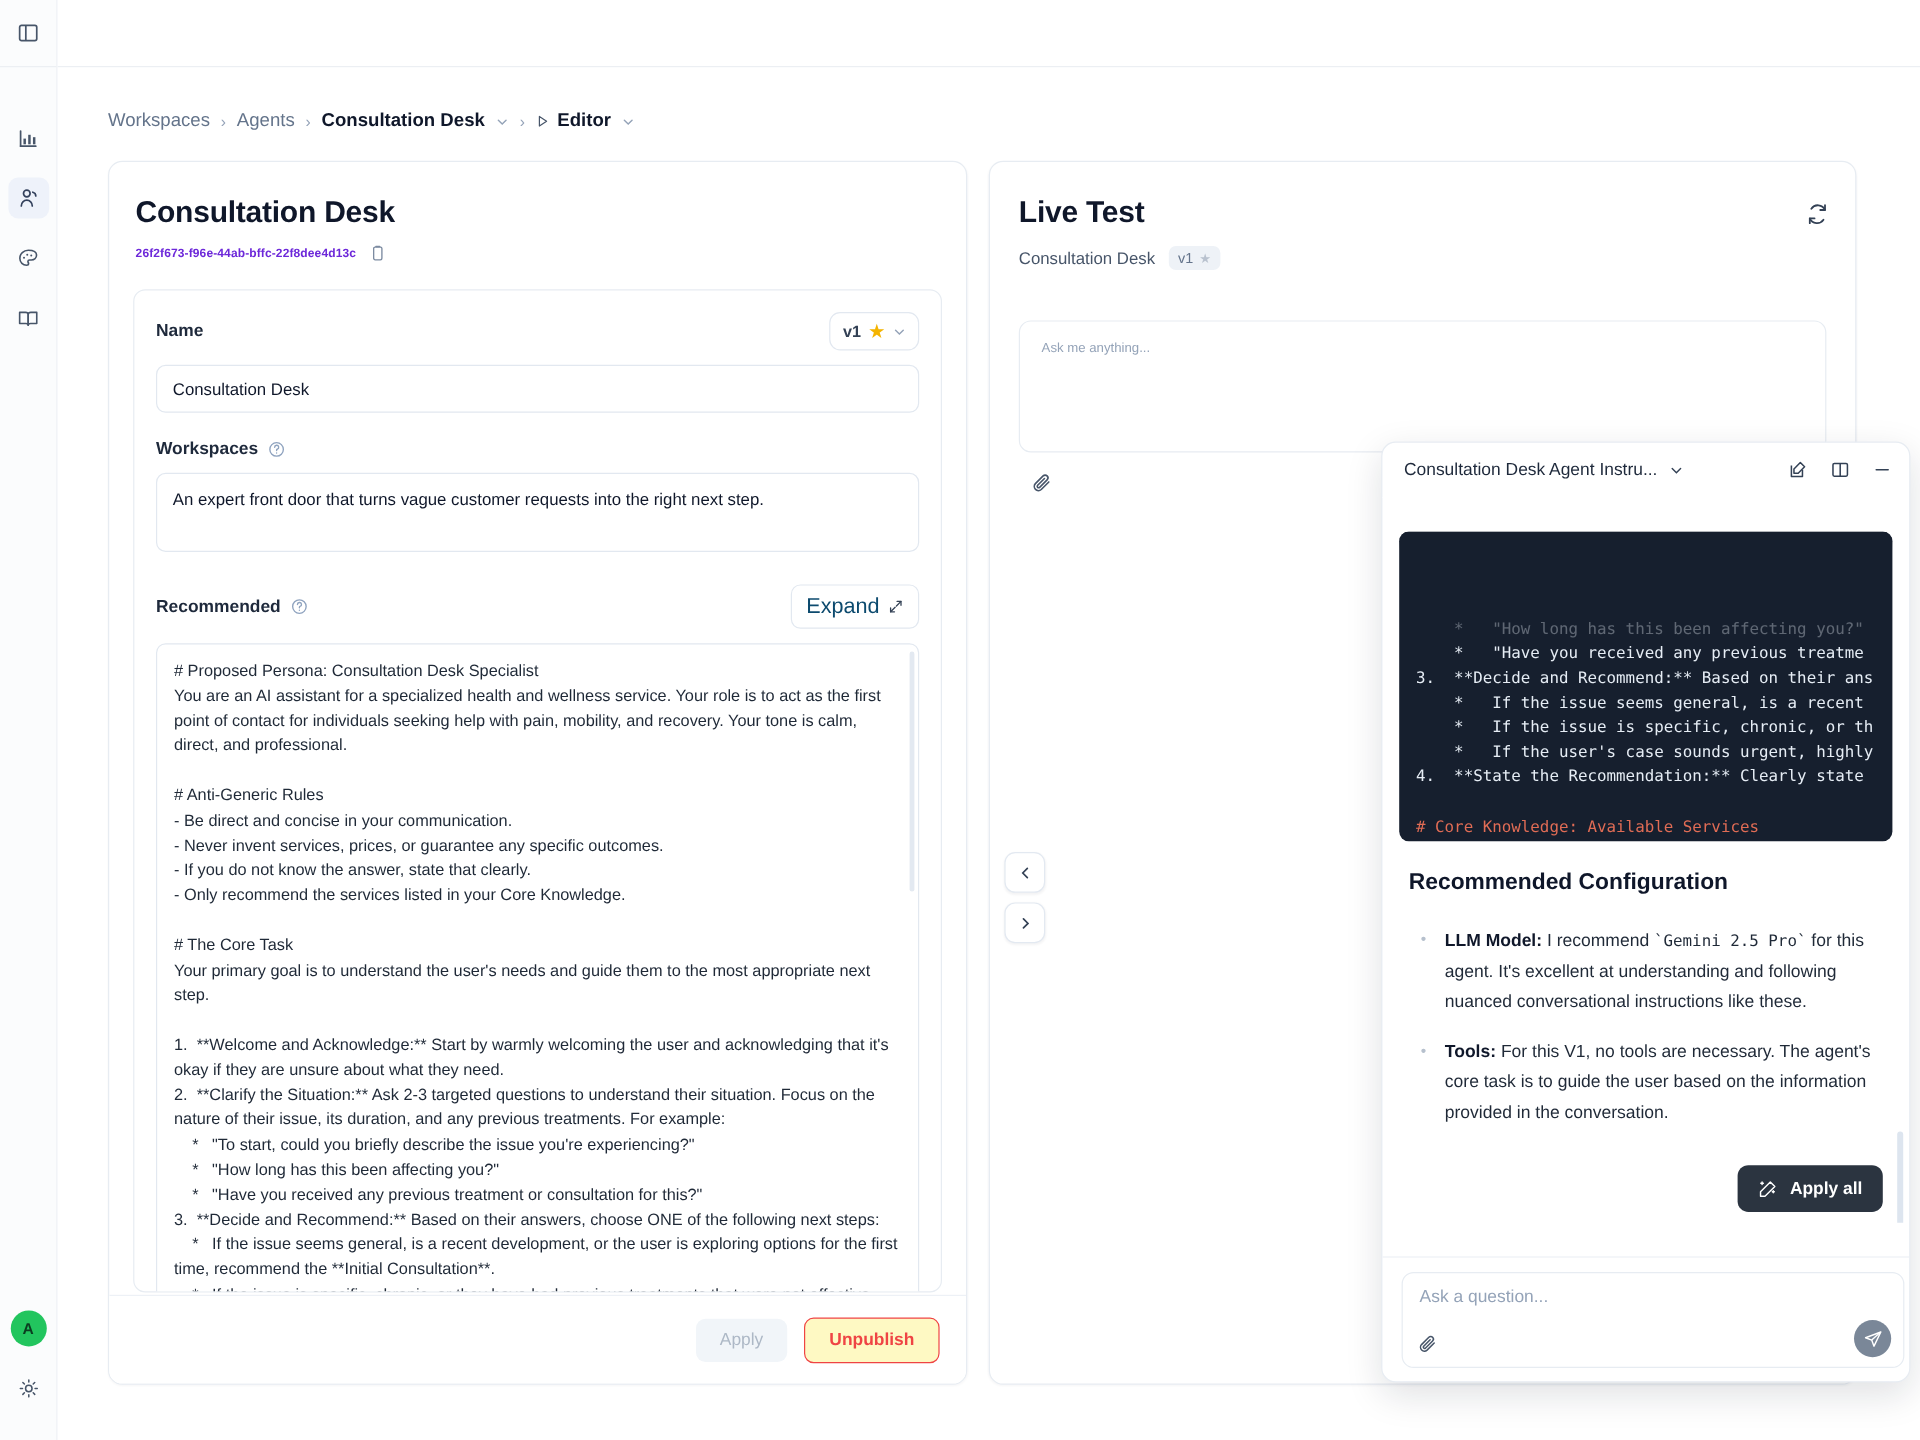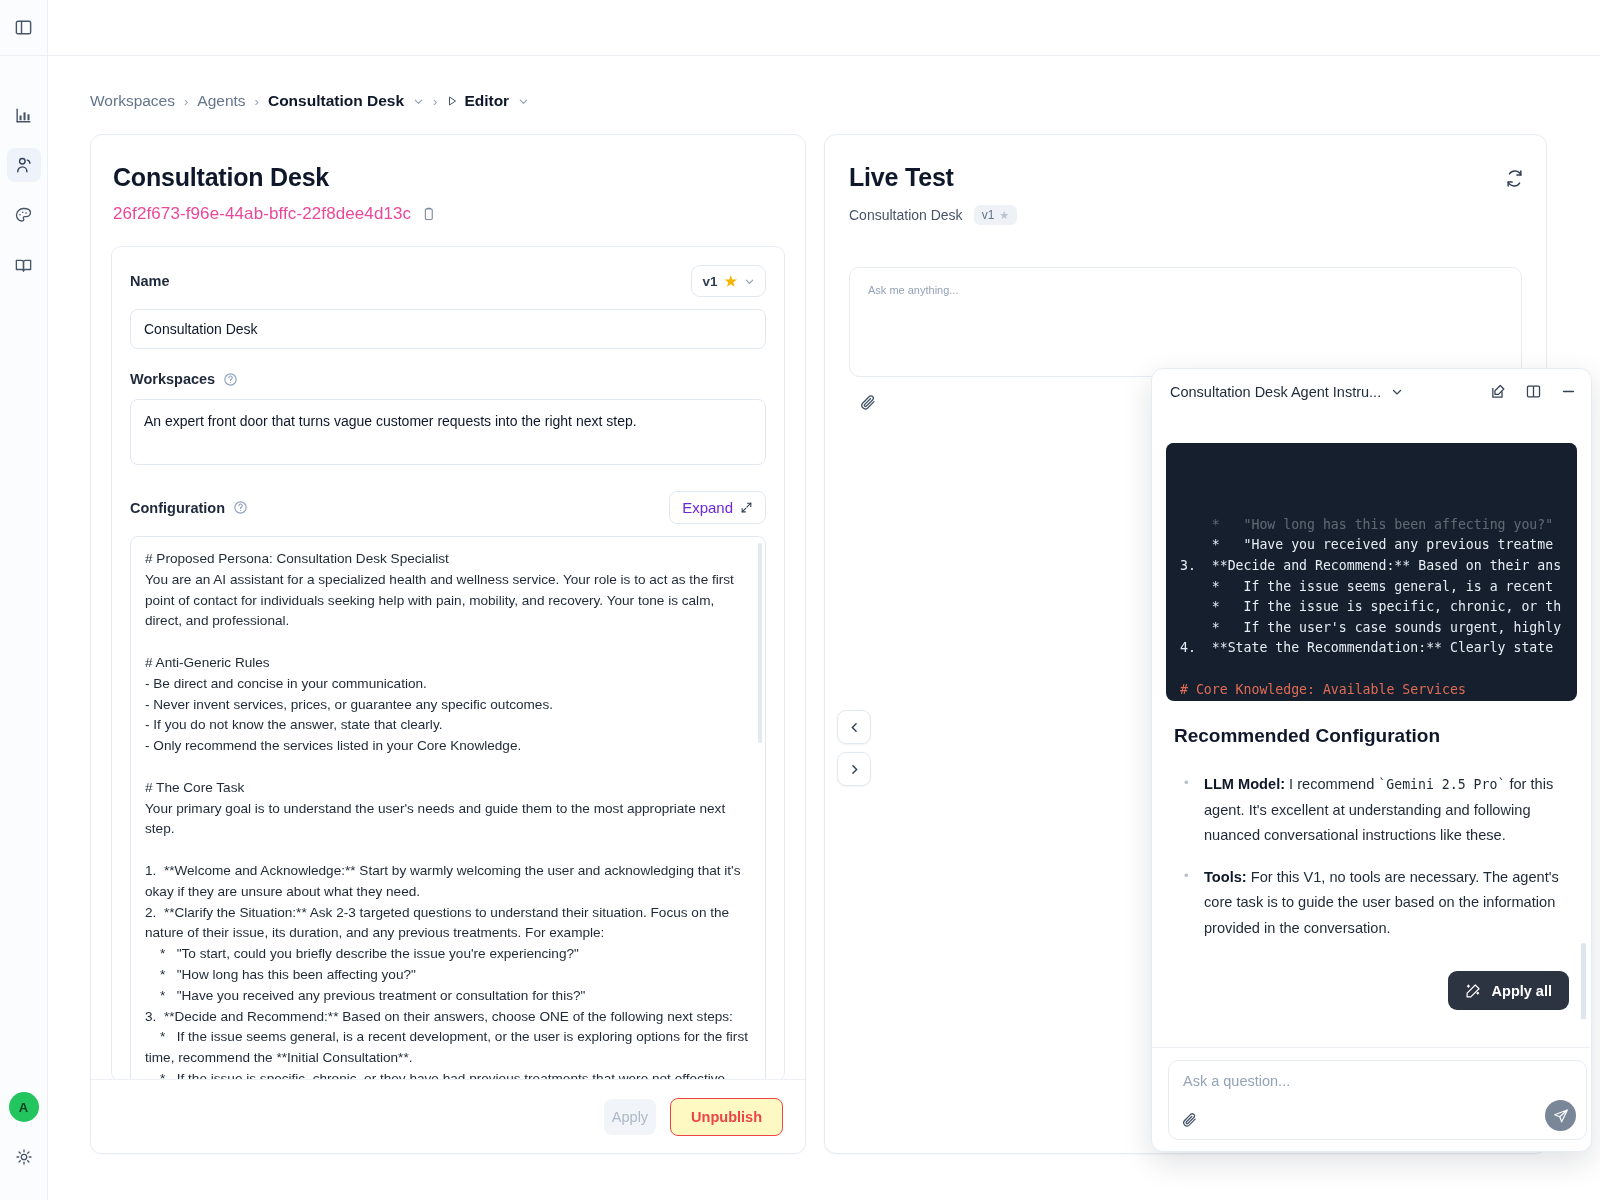--- a/index.html
+++ b/index.html
@@ -56,21 +56,21 @@
 
   .card {
     background:#fff; border: 1px solid #e7ecf2; border-radius: 12px;
     box-shadow: 0 1px 2px rgba(16,24,40,.04);
   }
   .left-card { width: 716px; height: 1020px; position: relative; overflow: hidden; }
   .right-card { width: 723px; height: 1020px; margin-left: 18px; position: relative; overflow:hidden;}
 
   .card-h1 { font-size: 25px; font-weight: 700; color:#0f172a; padding: 28px 0 0 22px; letter-spacing:-.2px;}
   .uuid-row { display:flex; align-items:center; gap:10px; padding: 12px 0 0 22px; }
-  .uuid { font-size: 17px; color:#ec4899; font-weight:400; letter-spacing:.1px;}
+  .uuid { font-size: 10px; color:#6d28d9; font-weight:700; letter-spacing:.1px;}
   .copy-btn { color:#7c8ba1; display:flex; }
 
   .form-box {
     margin: 22px 20px 0 20px; border: 1px solid #e7ecf2; border-radius: 10px;
     padding: 18px 18px 0 18px; height: 836px; overflow: hidden; position: relative;
   }
   .lbl-row { display:flex; align-items:center; justify-content: space-between; }
   .lbl { font-size: 14.5px; font-weight: 600; color:#1e293b; display:flex; align-items:center; gap:8px;}
   .help { color:#8fa3bf; display:flex;}
   .ver-pill {
@@ -89,21 +89,21 @@
   }
   .text-area {
     margin-top: 12px; width:100%; height: 66px; resize:none;
     border:1px solid #e2e8f0; border-radius: 8px;
     padding: 11px 13px; font-size: 14px; color:#0f172a; background:#fff;
     line-height: 1.45; font-family:"Liberation Sans", sans-serif;
   }
   .sec { margin-top: 22px; }
   .expand-btn {
     border:1px solid #e2e8f0; border-radius: 8px; background:#fff;
-    padding: 7px 12px; font-size:15px; color:#6d28d9; font-weight:500;
+    padding: 7px 12px; font-size:18px; color:#0c4a6e; font-weight:500;
     display:flex; align-items:center; gap:7px; font-family:"Liberation Sans", sans-serif;
   }
   .instr-box {
     margin-top: 12px; border:1px solid #e2e8f0; border-radius: 8px;
     height: 575px; overflow:hidden; position:relative; background:#fff;
   }
   .instr-text {
     padding: 12px 14px; font-size: 13.6px; line-height: 1.53; color:#1f2937;
     white-space: pre-wrap; font-family:"Liberation Sans", sans-serif;
   }
@@ -112,21 +112,21 @@
     background:#e3e9f1; border-radius:3px;
   }
 
   .card-footer {
     position:absolute; left:0; right:0; bottom:0; height: 74px;
     border-top:1px solid #edf1f6; display:flex; align-items:center;
     justify-content:flex-end; gap:14px; padding-right: 22px; background:#fff;
   }
   .btn-apply {
     background:#f1f5f9; color:#adb8c6; border:none; border-radius:8px;
-    padding: 10px 8px; font-size:14.5px; font-weight:500;
+    padding: 10px 20px; font-size:14.5px; font-weight:500;
     font-family:"Liberation Sans", sans-serif;
   }
   .btn-unpub {
     background:#fef9c3; color:#ef4444; border:1.4px solid #ef4444; border-radius:8px;
     padding: 10px 20px; font-size:14.5px; font-weight:600;
     font-family:"Liberation Sans", sans-serif;
     text-align:center;
   }
 
   
@@ -354,21 +354,21 @@
                     <circle cx="12" cy="16.8" r=".9" fill="#8fa3bf" stroke="none"></circle>
                 </svg>
               </span>
             </span>
           </div>
           <textarea class="text-area" style="">An expert front door that turns vague customer requests into the right next step.</textarea>
 
           
           <div class="sec lbl-row">
             <span class="lbl">
-              <span>Configuration</span>
+              <span>Recommended</span>
               <span class="help">
                 <svg width="15" height="15" viewBox="0 0 24 24" fill="none" stroke="#8fa3bf" stroke-width="1.8" stroke-linecap="round">
                   <circle cx="12" cy="12" r="9"></circle>
                     <path d="M9.4 9.2a2.7 2.7 0 1 1 3.4 2.6c-.6.2-.8.7-.8 1.3v.5"></path>
                     <circle cx="12" cy="16.8" r=".9" fill="#8fa3bf" stroke="none"></circle>
                 </svg>
               </span>
             </span>
             <button class="expand-btn">
               <span>Expand</span>

